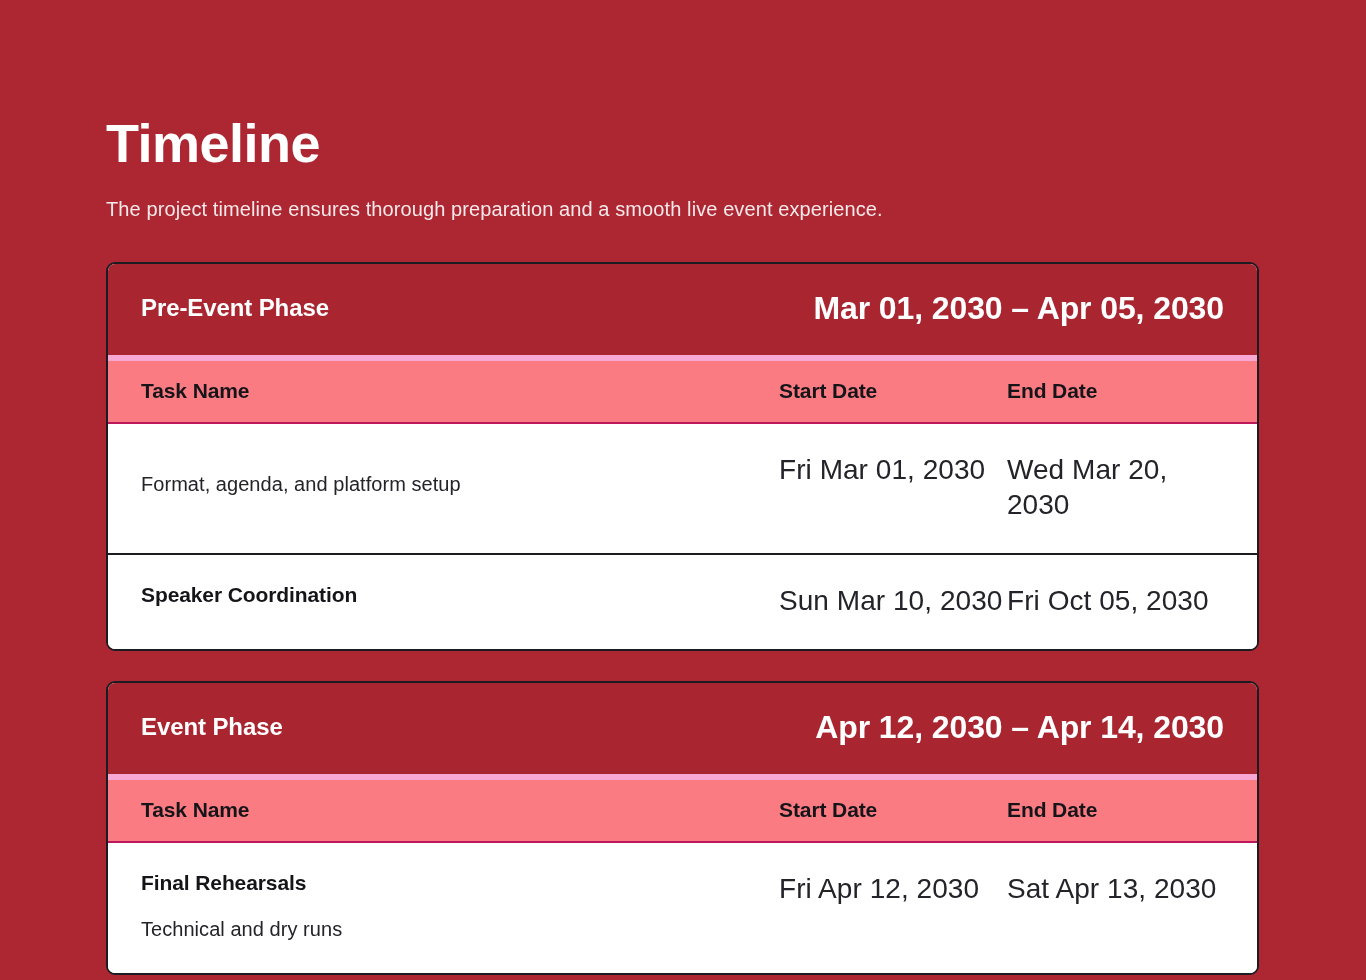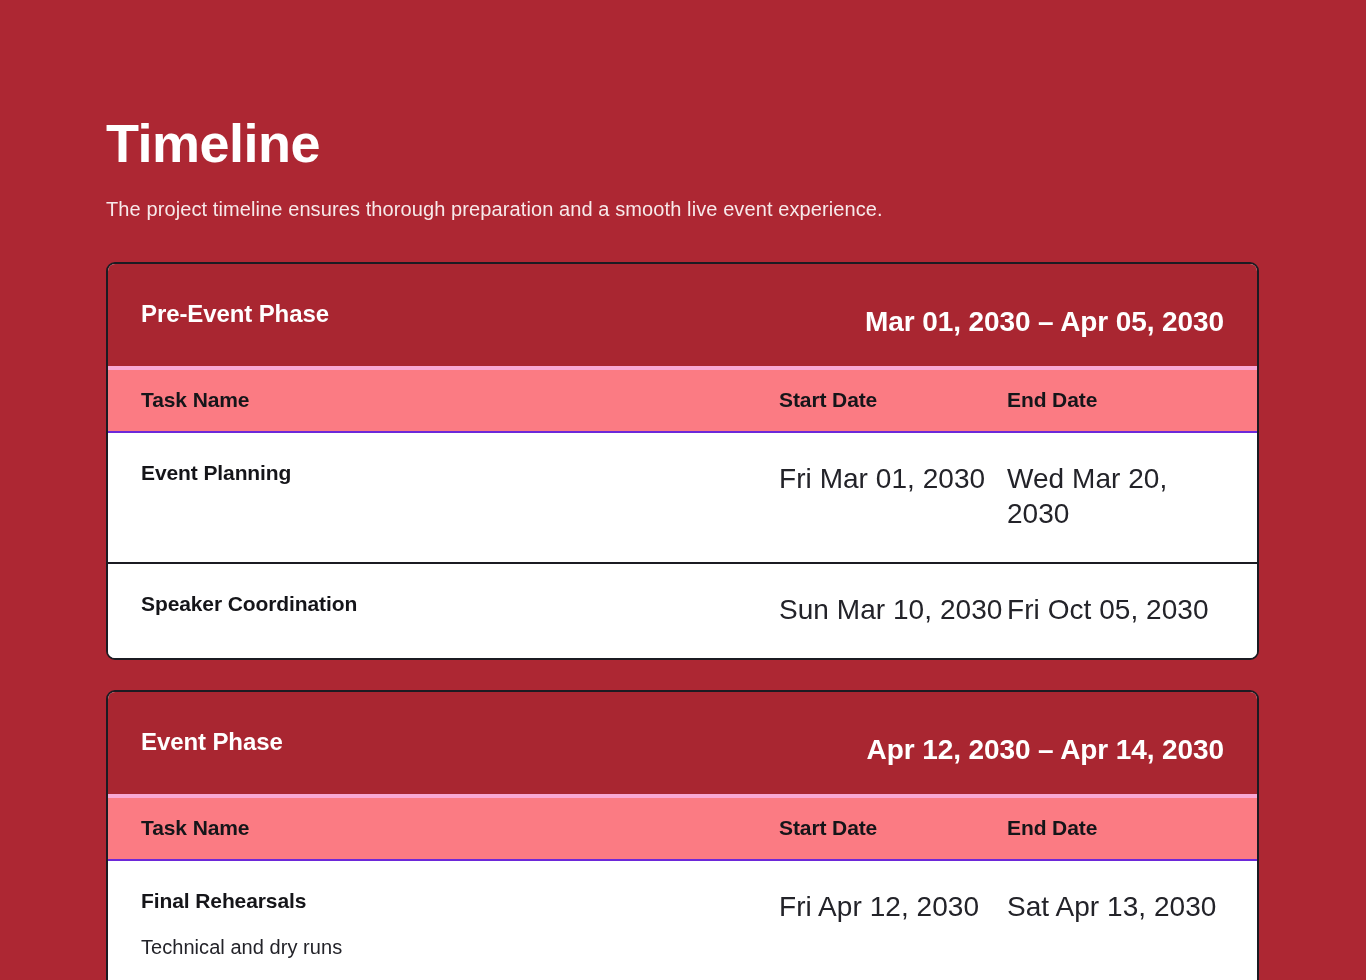--- a/index.html
+++ b/index.html
@@ -54,44 +54,43 @@
     background: #ffffff;
     margin-bottom: 30px;
   }
 
   .phase-head {
     background: #a92631;
     display: flex;
     align-items: center;
     justify-content: space-between;
     padding: 26px 33px 28px 33px;
-    border-bottom: 4px solid #f9a8d4;
+    border-bottom: 6px solid #f9a8d4;
   }
 
   .phase-name {
     font-size: 24px;
     font-weight: 700;
     color: #ffffff;
     letter-spacing: -0.1px;
   }
 
   .phase-range {
-    font-size: 28px;
+    font-size: 32px;
     font-weight: 700;
     color: #ffffff;
     letter-spacing: -0.1px;
-    margin-top: 16px;
   }
 
   .col-head {
     background: #fb7b83;
     display: flex;
     align-items: center;
     padding: 18px 33px 19px 33px;
-    border-bottom: 2px solid #6d28d9;
+    border-bottom: 2px solid #be185d;
   }
 
   .col-task   { flex: 0 0 638px; }
   .col-start  { flex: 0 0 228px; }
   .col-end    { flex: 1 1 auto; }
 
   .col-head .col-task,
   .col-head .col-start,
   .col-head .col-end {
     font-size: 21px;
@@ -154,21 +153,21 @@
       </div>
 
       <div class="col-head">
         <span class="col-task">Task Name</span>
         <span class="col-start">Start Date</span>
         <span class="col-end">End Date</span>
       </div>
 
       <div class="task-row">
         <div class="col-task">
-          <div class="task-name">Event Planning</div>
+          <div class="task-desc">Format, agenda, and platform setup</div>
         </div>
         <div class="col-start task-date">Fri Mar 01, 2030</div>
         <div class="col-end task-date">Wed Mar 20, 2030</div>
       </div>
 
       <div class="task-row">
         <div class="col-task">
           <div class="task-name">Speaker Coordination</div>
         </div>
         <div class="col-start task-date">Sun Mar 10, 2030</div>

